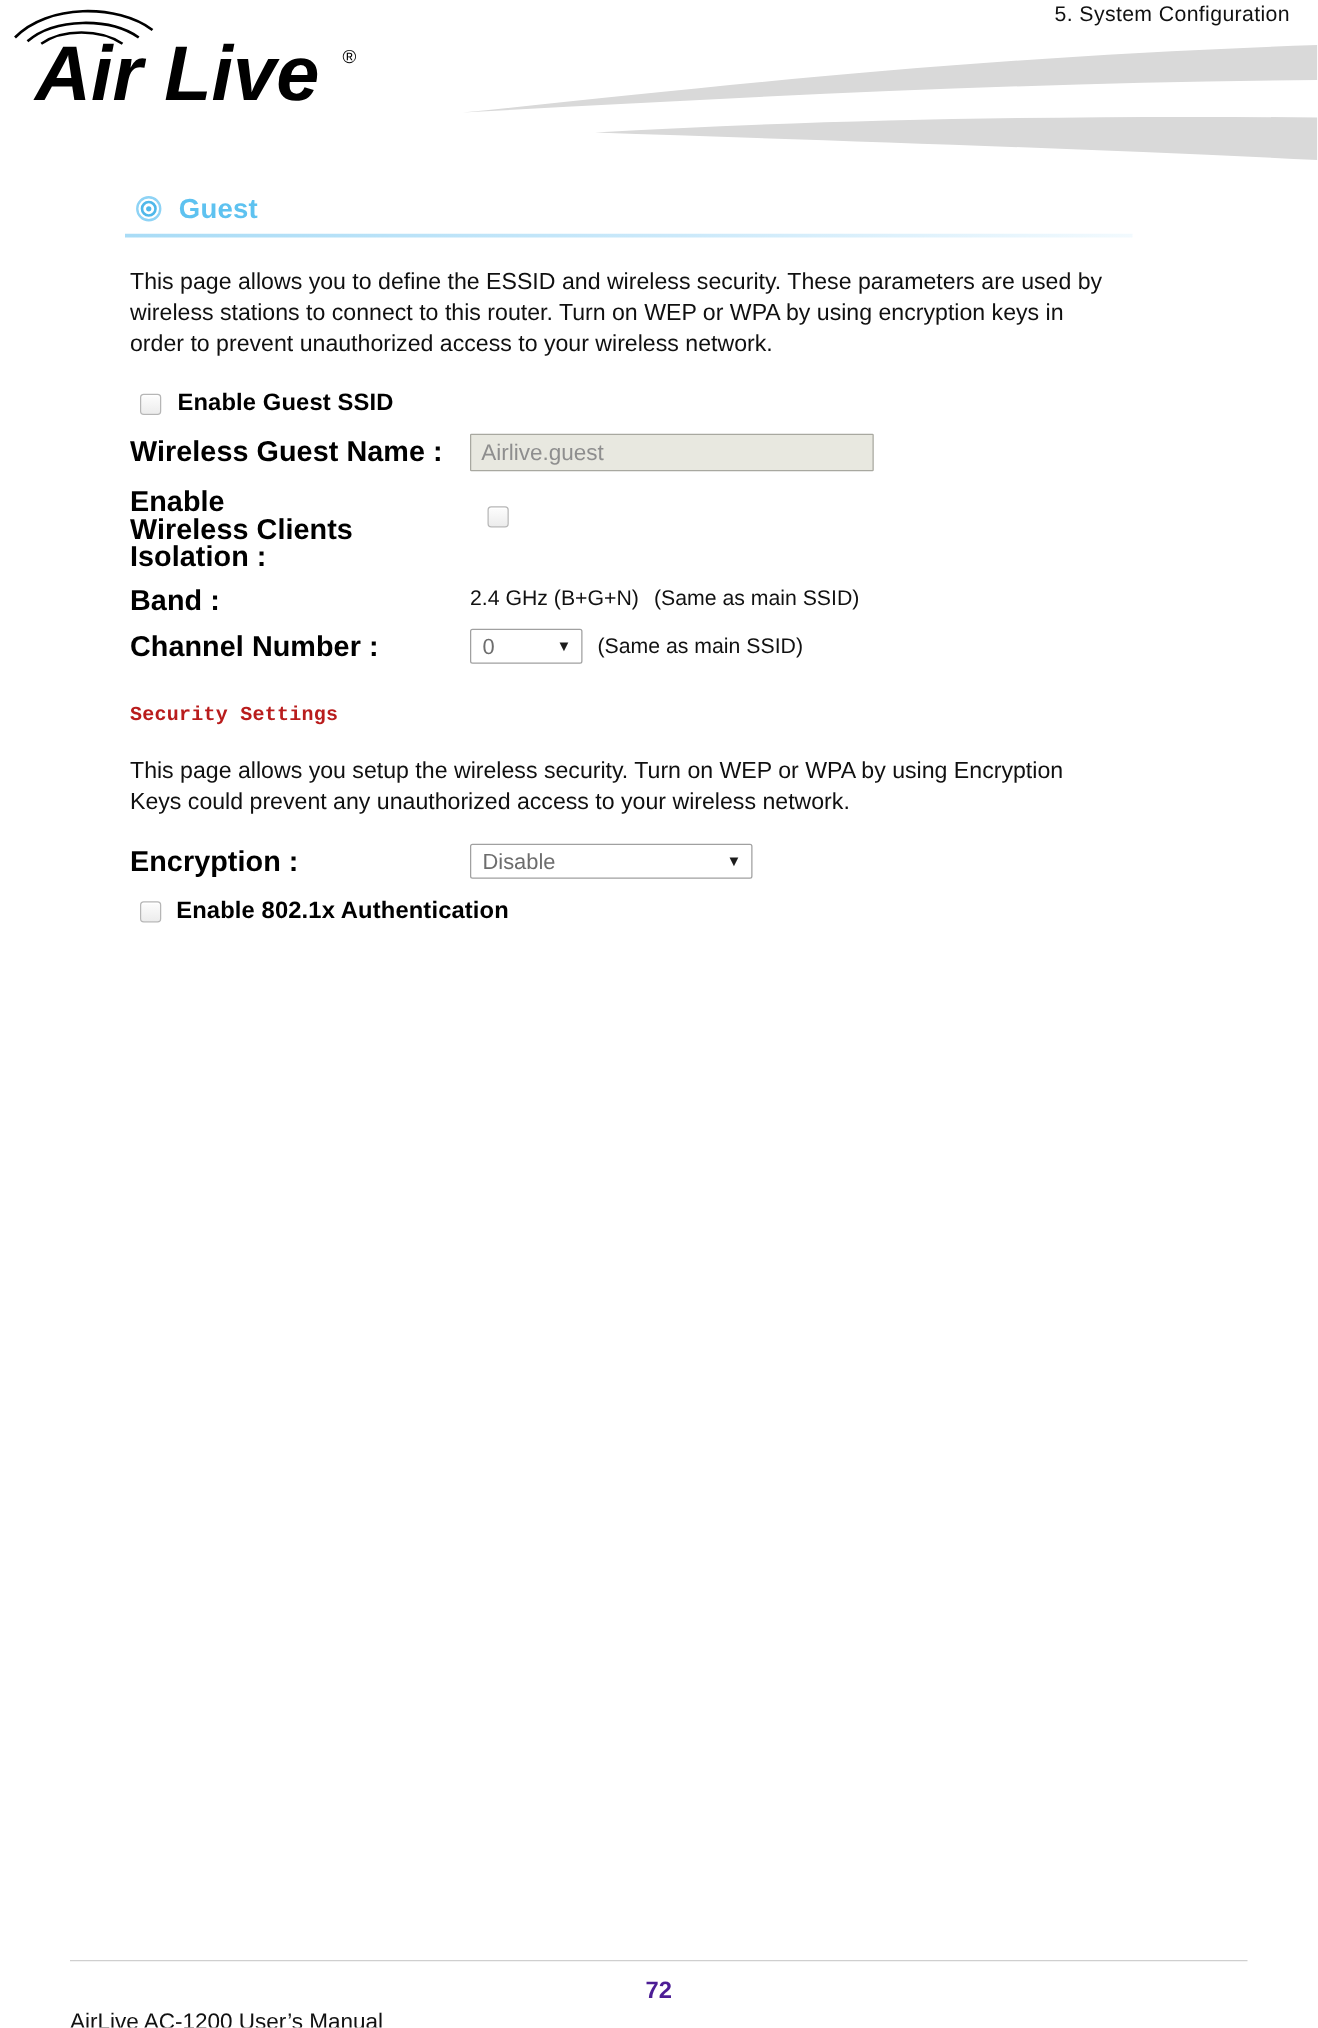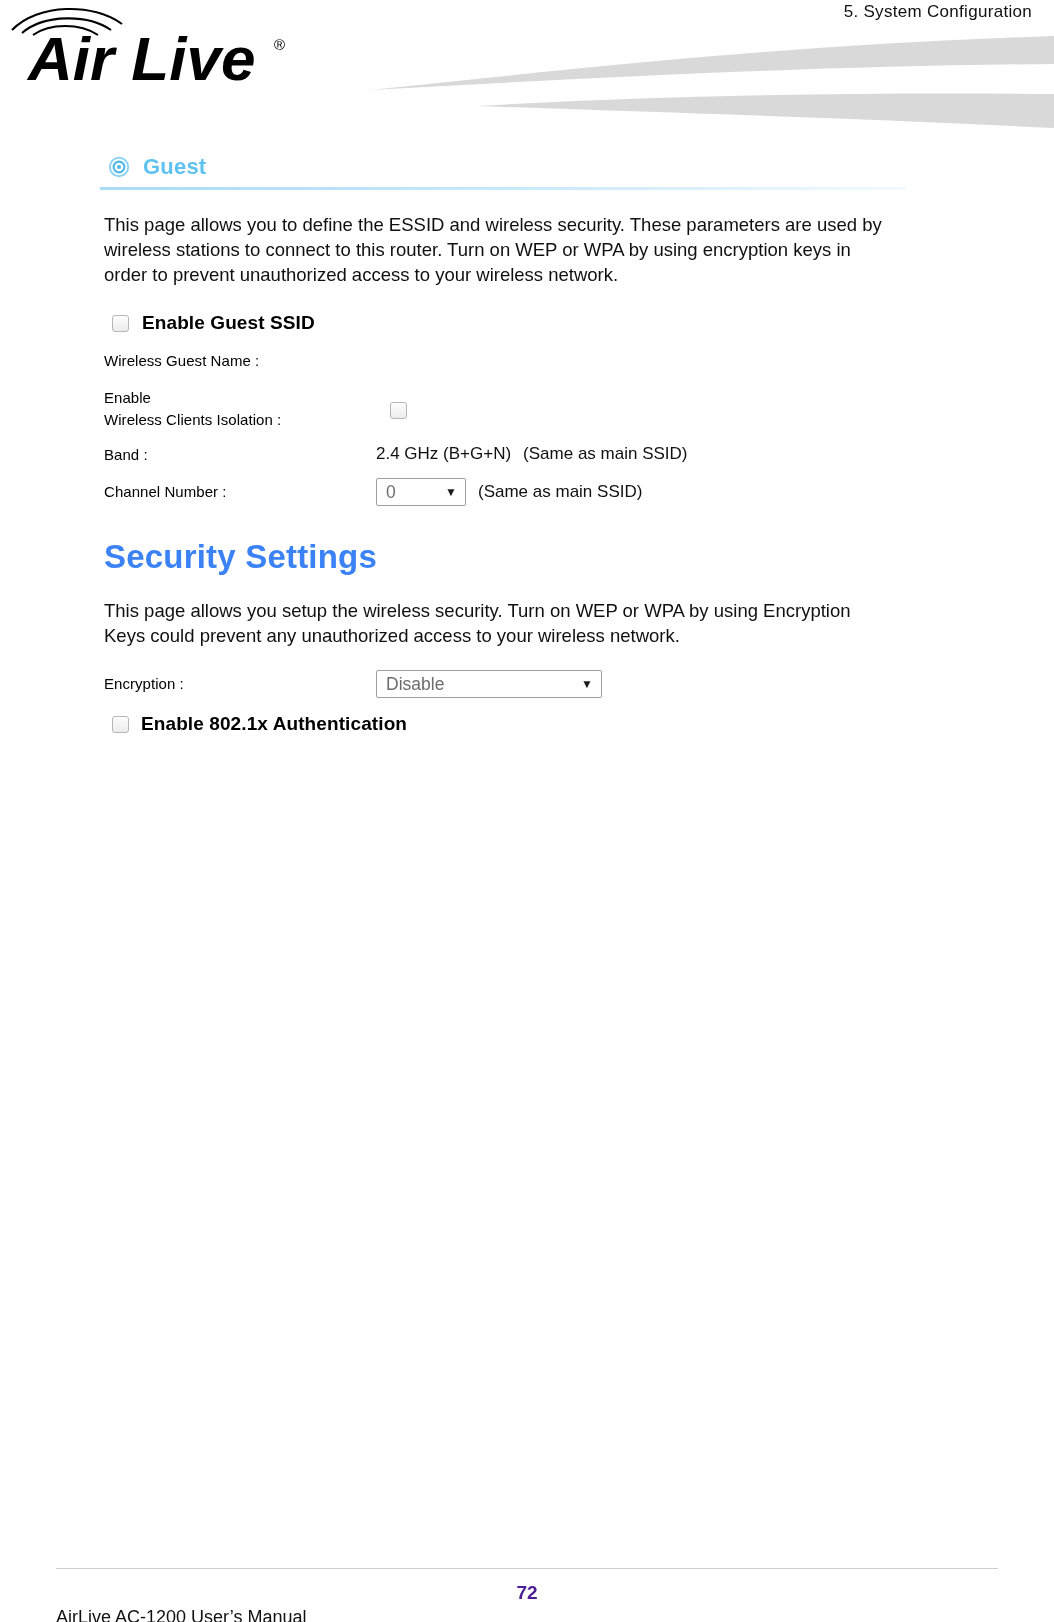--- a/index.html
+++ b/index.html
@@ -115,22 +115,22 @@
 
   .frow {
     display: flex;
     align-items: flex-start;
     margin-top: 10px;
     min-height: 27px;
   }
   .flabel {
     width: 272px;
     flex: none;
-    font-size: 15px;
-    font-weight: normal;
+    font-size: 23px;
+    font-weight: bold;
     line-height: 22px;
     padding-top: 3px;
     letter-spacing: 0.05px;
   }
   .flabel .l2 { display: block; }
   .fctl { display: flex; align-items: center; gap: 12px; }
 
   .textbox {
     width: 323px;
     height: 30px;
@@ -173,24 +173,25 @@
     transform: translateY(-50%);
     font-size: 12px;
     color: #1c1c1c;
     line-height: 1;
   }
   .select.channel { width: 90px; }
   .select.encryption { width: 226px; }
 
   .sub-heading {
     margin: 32px 0 0 104px;
-    color: #3b82f6;
-    font-size: 33px;
+    color: #b91c1c;
+    font-size: 16px;
     font-weight: bold;
     letter-spacing: 0.2px;
+    font-family: Liberation Mono, monospace;
   }
 
   .btn-row {
     display: flex;
     gap: 12px;
     margin: 44px 0 0 0;
     padding-left: 549px;
   }
   .btn {
     width: 153px;
@@ -288,20 +289,23 @@
 
   <div class="form-block">
 
     <div class="check-row">
       <span class="cb"></span>
       <span class="cb-label">Enable Guest SSID</span>
     </div>
 
     <div class="frow">
       <div class="flabel">Wireless Guest Name :</div>
+      <div class="fctl">
+        <div class="textbox">Airlive.guest</div>
+      </div>
     </div>
 
 
     <div class="frow">
       <div class="flabel">
         <span class="l2">Enable</span>
         <span class="l2">Wireless Clients Isolation :</span>
       </div>
       <div class="fctl" style="padding-left:14px; padding-top:18px;">
         <span class="cb"></span>

